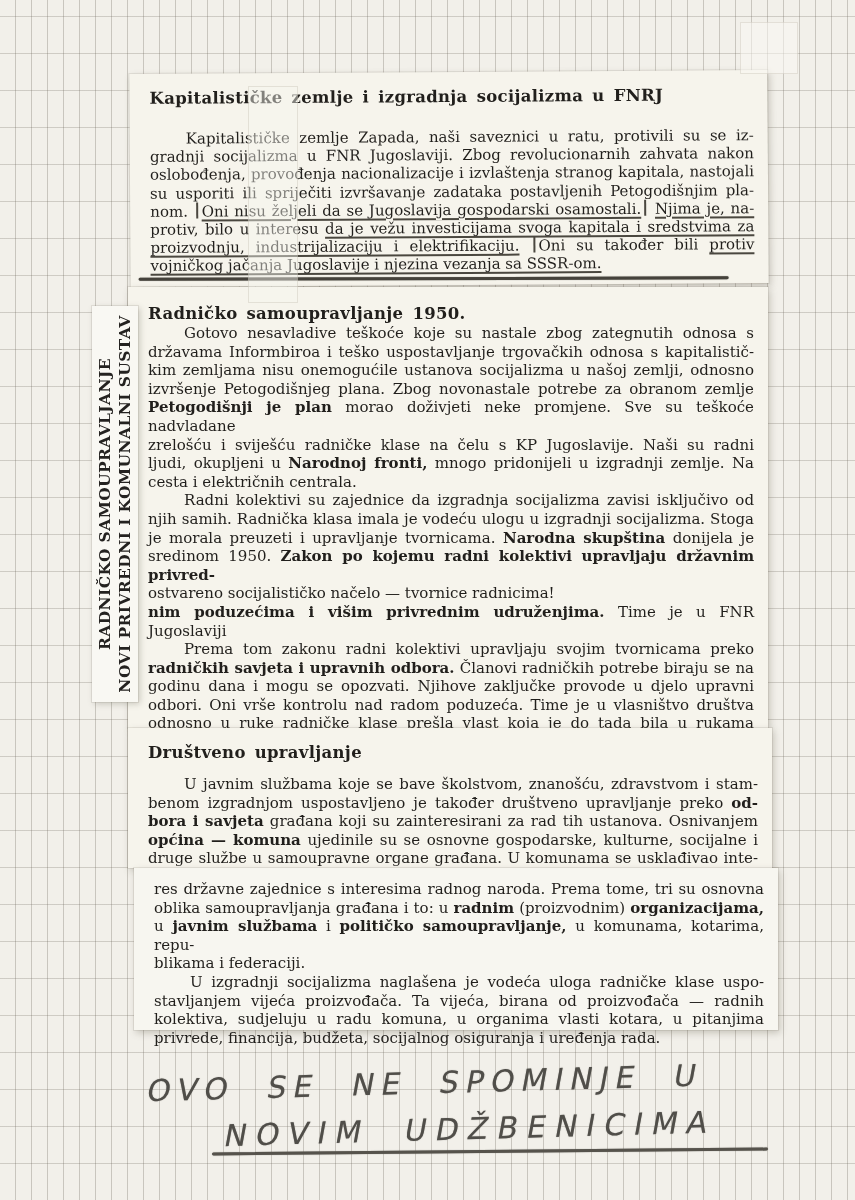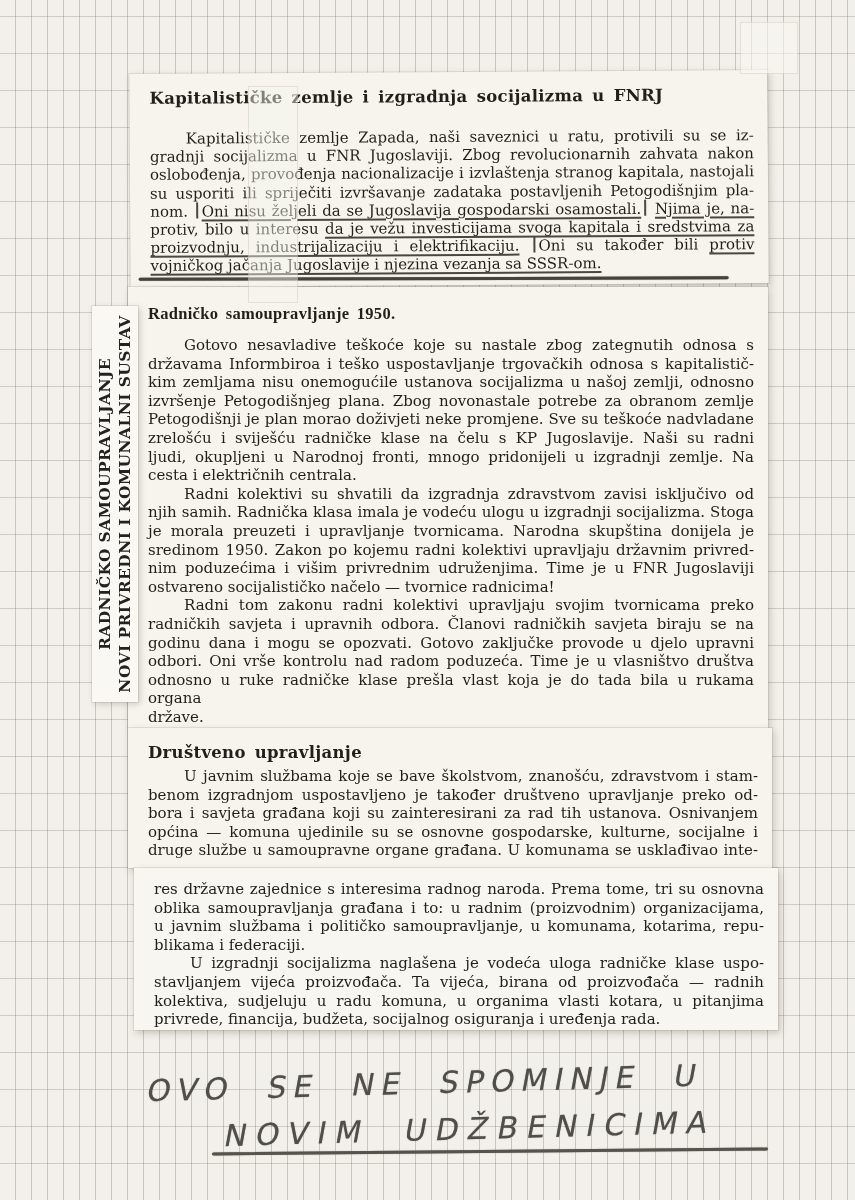--- a/index.html
+++ b/index.html
@@ -41,21 +41,21 @@
   }
   .para{margin:0;}
   .tline{
     text-align:justify;
     text-align-last:justify;
     line-height:18.6px;
     white-space:normal;
   }
   .tline.indent{text-indent:36px;}
   .tline.end{text-align-last:left;}
-  .b{font-weight:normal;}
+  .b{font-weight:bold;}
   .u{
     text-decoration:underline;
     text-decoration-thickness:2px;
     text-decoration-color:#4a473f;
     text-underline-offset:3px;
   }
   .pencil-bar{
     display:inline-block;width:2px;height:1.05em;
     background:#4a473f;vertical-align:-2px;margin:0 3px;
   }
@@ -63,24 +63,24 @@
   #clip-a .clip-inner{padding-top:14px;}
   #clip-a .clip-heading{margin-bottom:21px;}
   #clip-a .tline{line-height:18.2px;}
   #clip-a-pencil-line{
     position:absolute;left:8px;bottom:5px;width:590px;height:3px;
     background:#45423b;transform:rotate(.2deg);border-radius:2px;
     box-shadow:0 0 1px rgba(69,66,59,.7);
   }
   #clip-b{left:128px;top:287px;width:640px;height:441px;}
   #clip-b .clip-inner{padding-top:16px;}
-  #clip-b .clip-heading{margin-bottom:12px;font-family:Liberation Serif, serif;}
+  #clip-b .clip-heading{}
   #clip-c{left:128px;top:728px;width:644px;height:140px;}
   #clip-c .clip-inner{padding-top:14px;}
-  #clip-c .clip-heading{margin-bottom:4px;}
+  #clip-c .clip-heading{margin-bottom:12px;}
   #clip-d{left:134px;top:868px;width:644px;height:162px;background:#f7f6f0;}
   #clip-d .clip-inner{padding-top:12px;}
   #label-strip{
     position:absolute;left:92px;top:306px;width:46px;height:396px;
     background:#f9f8f3;
     box-shadow:0 0 0 1px rgba(118,110,96,.14), 2px 2px 6px rgba(95,88,74,.28);
     z-index:2;
   }
   #label-text{
     position:absolute;left:50%;top:50%;
@@ -142,31 +142,31 @@
             <div class="tline indent"><span class="">Gotovo nesavladive teškoće koje su nastale zbog zategnutih odnosa s</span></div>
             <div class="tline"><span class="">državama Informbiroa i teško uspostavljanje trgovačkih odnosa s kapitalistič-</span></div>
             <div class="tline"><span class="">kim zemljama nisu onemogućile ustanova socijalizma u našoj zemlji, odnosno</span></div>
             <div class="tline"><span class="">izvršenje Petogodišnjeg plana. Zbog novonastale potrebe za obranom zemlje</span></div>
             <div class="tline"><span class="b ">Petogodišnji je plan</span><span class=""> morao doživjeti neke promjene. Sve su teškoće nadvladane</span></div>
             <div class="tline"><span class="">zrelošću i sviješću radničke klase na čelu s KP Jugoslavije. Naši su radni</span></div>
             <div class="tline"><span class="">ljudi, okupljeni u </span><span class="b ">Narodnoj fronti,</span><span class=""> mnogo pridonijeli u izgradnji zemlje. Na</span></div>
             <div class="tline end"><span class="">cesta i električnih centrala.</span></div>
           </div>
           <div class="para">
-            <div class="tline indent"><span class="">Radni kolektivi su shvatili da izgradnja zdravstvom zavisi isključivo od</span></div>
+            <div class="tline indent"><span class="">Radni kolektivi su zajednice da izgradnja socijalizma zavisi isključivo od</span></div>
             <div class="tline"><span class="">njih samih. Radnička klasa imala je vodeću ulogu u izgradnji socijalizma. Stoga</span></div>
             <div class="tline"><span class="">je morala preuzeti i upravljanje tvornicama. </span><span class="b ">Narodna skupština</span><span class=""> donijela je</span></div>
             <div class="tline"><span class="">sredinom 1950. </span><span class="b ">Zakon po kojemu radni kolektivi upravljaju državnim privred-</span></div>
+            <div class="tline end"><span class="">ostvareno socijalističko načelo — tvornice radnicima!</span></div>
             <div class="tline"><span class="b ">nim poduzećima i višim privrednim udruženjima.</span><span class=""> Time je u FNR Jugoslaviji</span></div>
-            <div class="tline end"><span class="">ostvareno socijalističko načelo — tvornice radnicima!</span></div>
-          </div>
-          <div class="para">
-            <div class="tline indent"><span class="">Radni tom zakonu radni kolektivi upravljaju svojim tvornicama preko</span></div>
-            <div class="tline"><span class="b ">radničkih savjeta i upravnih odbora.</span><span class=""> Članovi radničkih savjeta biraju se na</span></div>
-            <div class="tline"><span class="">godinu dana i mogu se opozvati. Gotovo zaključke provode u djelo upravni</span></div>
+          </div>
+          <div class="para">
+            <div class="tline indent"><span class="">Prema tom zakonu radni kolektivi upravljaju svojim tvornicama preko</span></div>
+            <div class="tline"><span class="b ">radničkih savjeta i upravnih odbora.</span><span class=""> Članovi radničkih potrebe biraju se na</span></div>
+            <div class="tline"><span class="">godinu dana i mogu se opozvati. Njihove zaključke provode u djelo upravni</span></div>
             <div class="tline"><span class="">odbori. Oni vrše kontrolu nad radom poduzeća. Time je u vlasništvo društva</span></div>
             <div class="tline"><span class="">odnosno u ruke radničke klase prešla vlast koja je do tada bila u rukama organa</span></div>
             <div class="tline end"><span class="">države.</span></div>
           </div>
         </div>
     </div>
   </div>
 
   <div id="label-strip">
     <div id="label-text">

